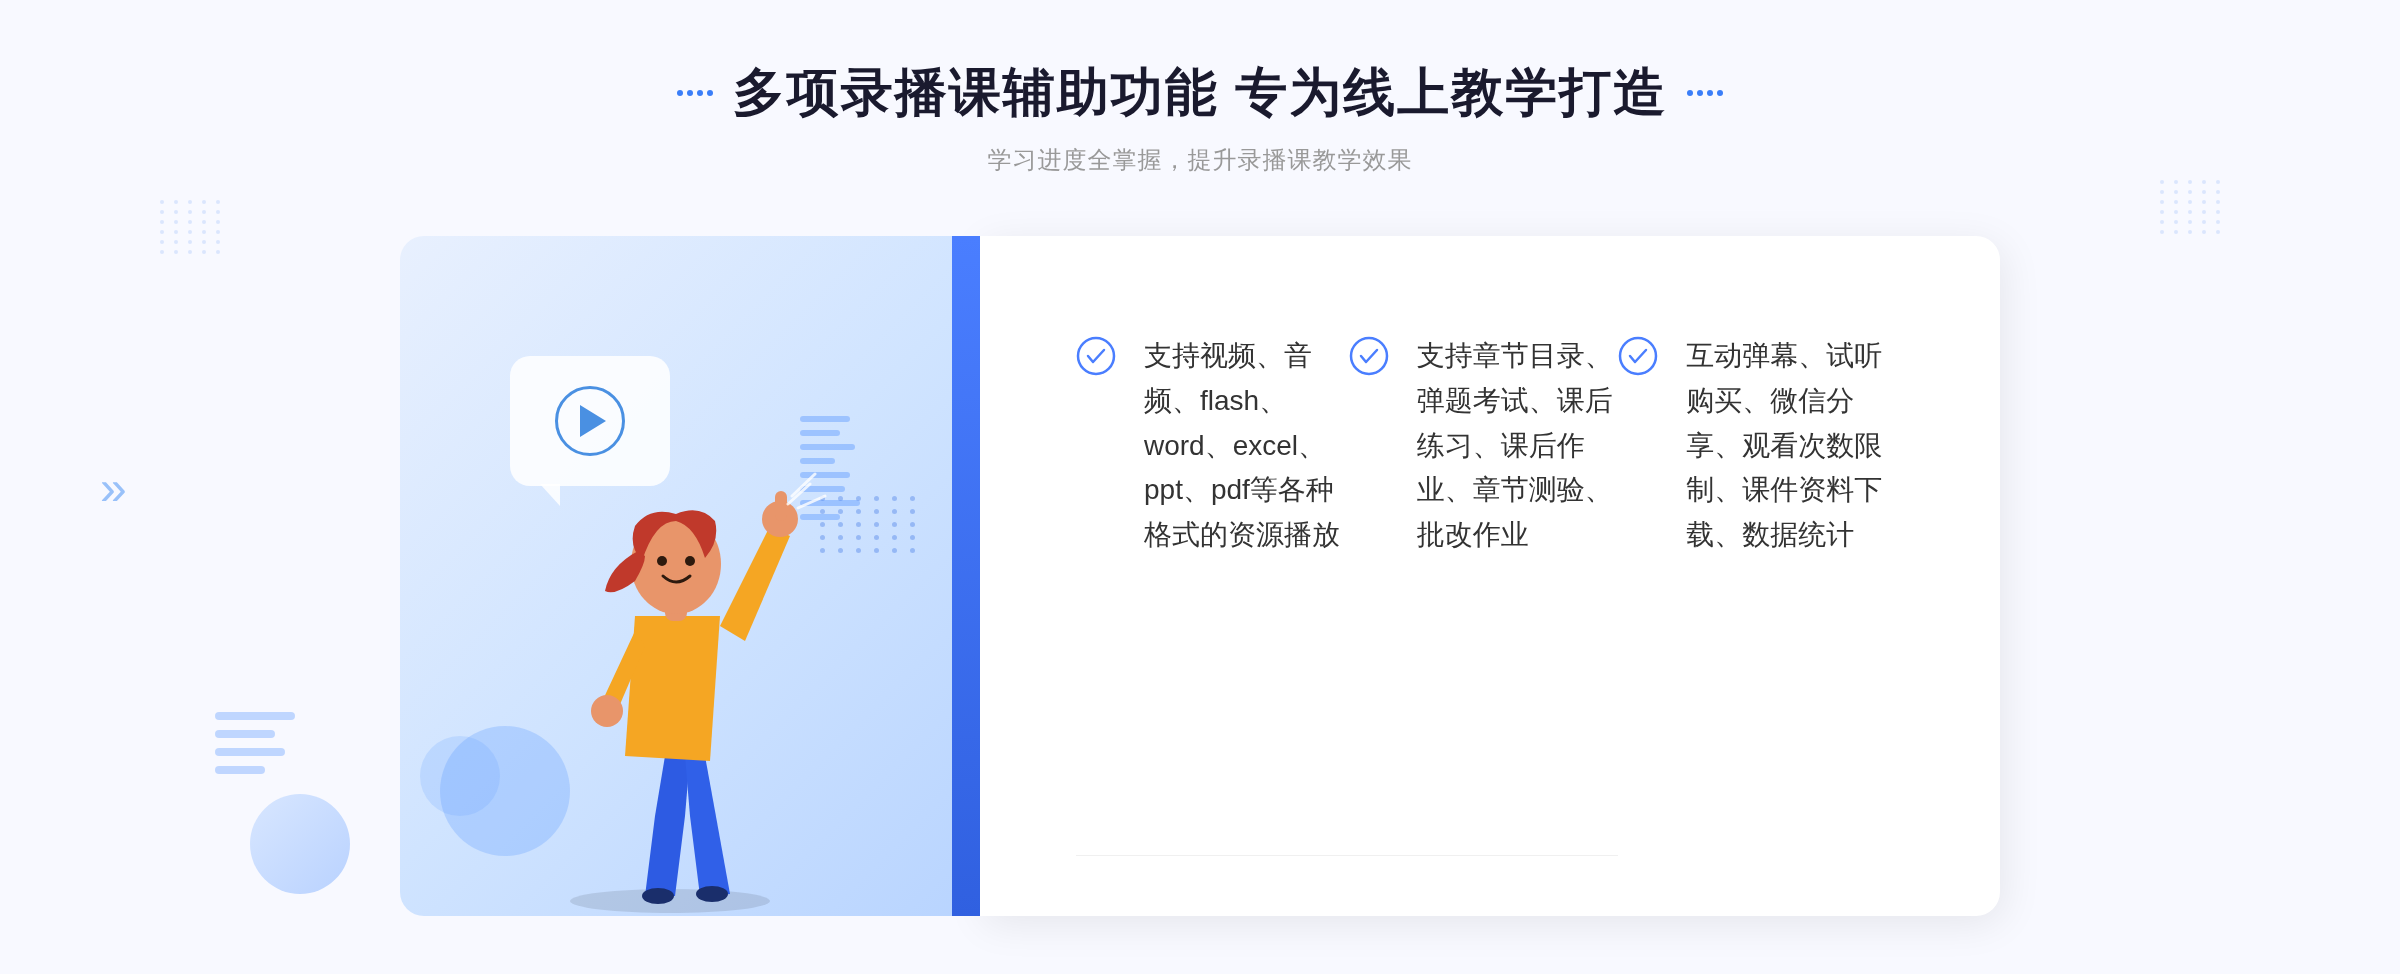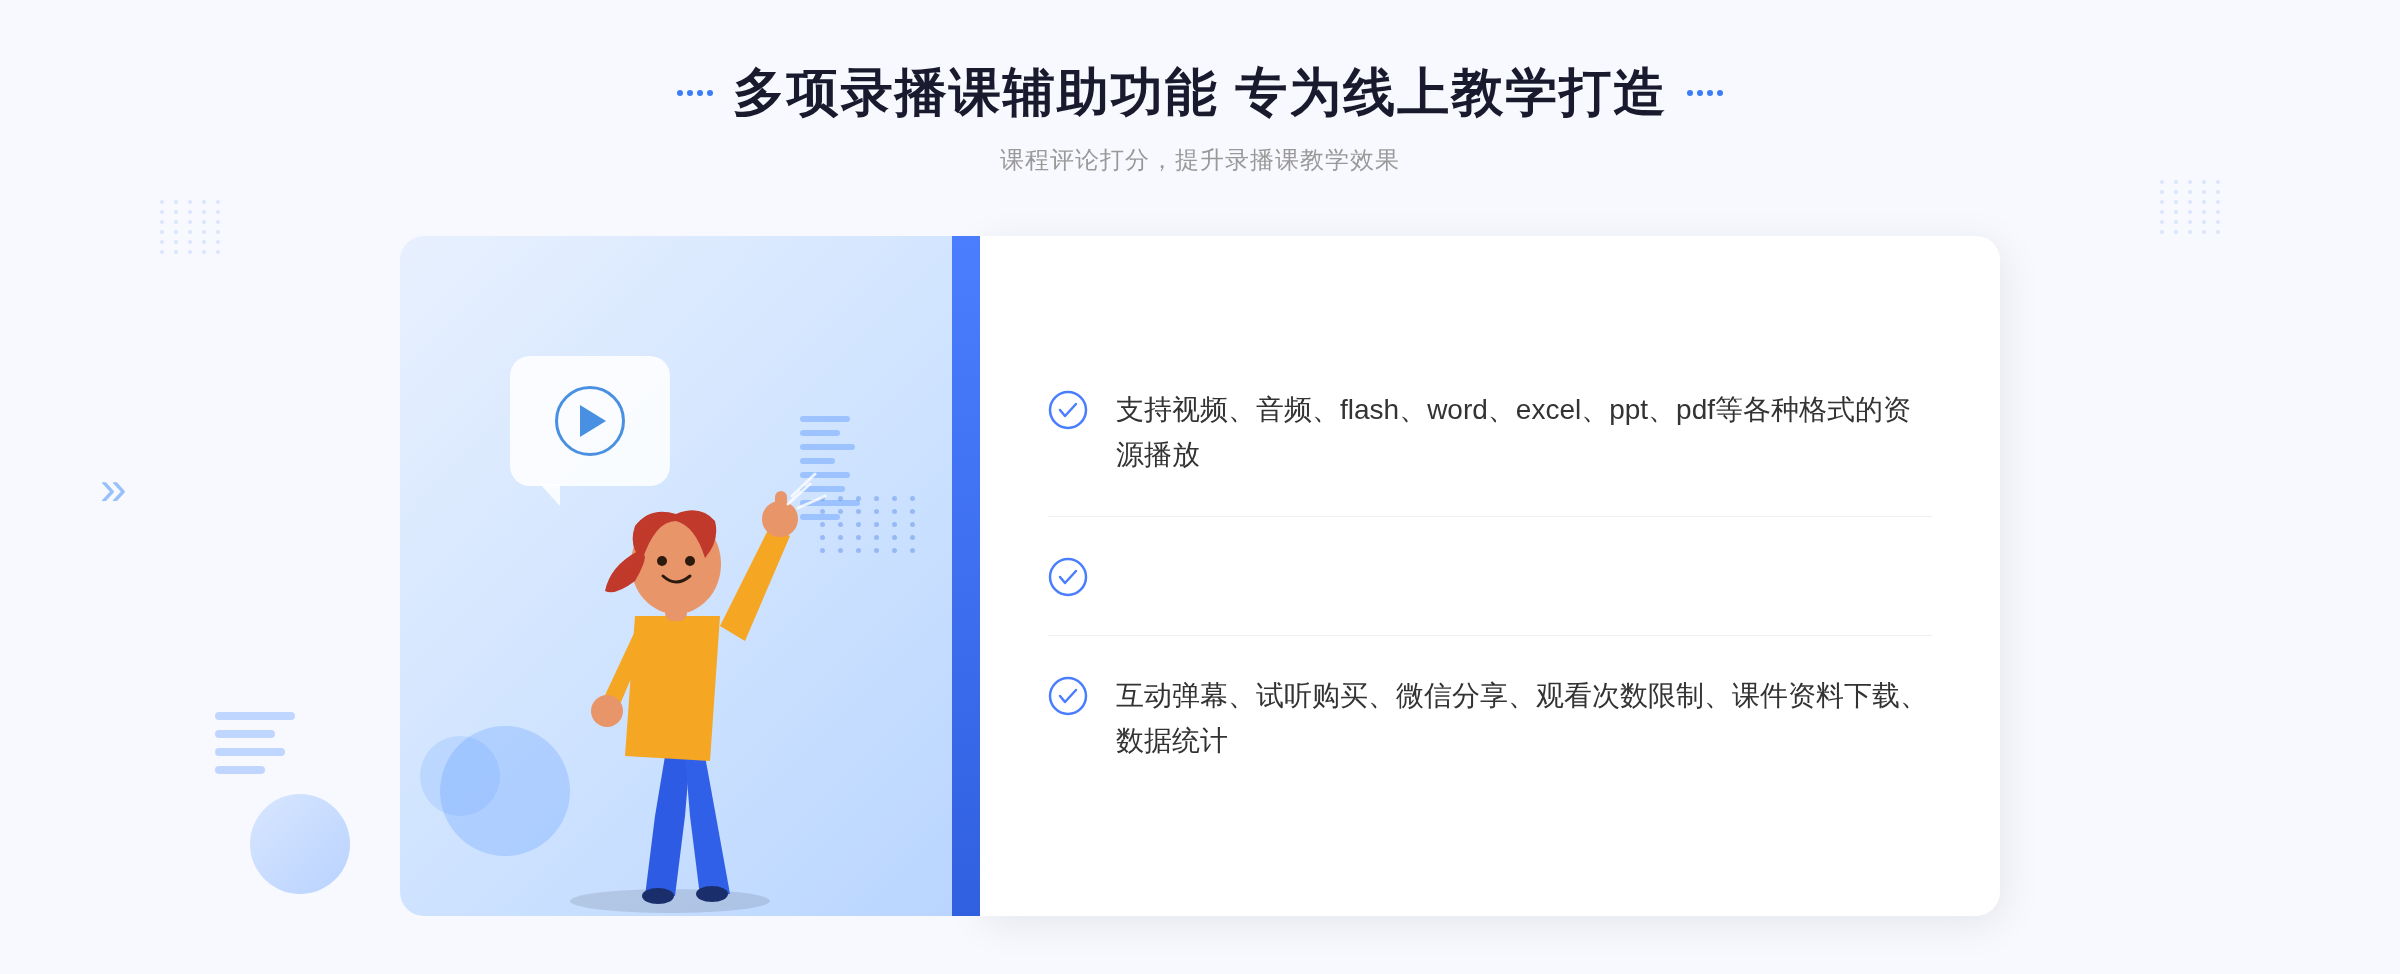--- a/index.html
+++ b/index.html
@@ -256,23 +256,23 @@
       left: 80px;
       width: 380px;
       height: 520px;
     }
 
     
     .features-panel {
       flex: 1;
       background: #ffffff;
       border-radius: 0 24px 24px 0;
-      padding: 60px 68px;
-      display: flex;
-      flex-direction: column;
+      padding: 60px 96px;
+      display: flex;
+      flex-direction: row;
       justify-content: center;
       gap: 0;
       box-shadow: 4px 8px 40px rgba(0, 0, 0, 0.08);
     }
 
     .feature-item {
       display: flex;
       align-items: flex-start;
       gap: 28px;
       padding: 38px 0;
@@ -416,21 +416,21 @@
           <span></span>
       </div>
       <span>多项录播课辅助功能 专为线上教学打造</span>
       <div class="header-title-decoration">
         <span></span>
           <span></span>
           <span></span>
           <span></span>
       </div>
     </div>
-    <div class="header-subtitle">课程评论打分，提升录播课教学效果</div>
+    <div class="header-subtitle">学习进度全掌握，提升录播课教学效果</div>
   </div>
 
   <div class="main-content">
 
     <div class="illustration-panel">
 
       <div class="accent-bar"></div>
 
       <div class="play-bubble">
         <div class="play-icon-inner">
@@ -542,20 +542,21 @@
         <div class="feature-text">支持视频、音频、flash、word、excel、ppt、pdf等各种格式的资源播放</div>
       </div>
 
       <div class="feature-item">
         <div class="check-icon">
           <svg viewBox="0 0 40 40" fill="none" xmlns="http://www.w3.org/2000/svg">
             <circle cx="20" cy="20" r="18" stroke="#4a7eff" stroke-width="2.5"></circle>
             <path d="M12 20 L17 26 L28 14" stroke="#4a7eff" stroke-width="2.5" stroke-linecap="round" stroke-linejoin="round"></path>
           </svg>
         </div>
+        <div class="feature-text">支持章节目录、弹题考试、课后练习、课后作业、章节测验、批改作业</div>
       </div>
 
 
       <div class="feature-item">
         <div class="check-icon">
           <svg viewBox="0 0 40 40" fill="none" xmlns="http://www.w3.org/2000/svg">
             <circle cx="20" cy="20" r="18" stroke="#4a7eff" stroke-width="2.5"></circle>
             <path d="M12 20 L17 26 L28 14" stroke="#4a7eff" stroke-width="2.5" stroke-linecap="round" stroke-linejoin="round"></path>
           </svg>
         </div>

